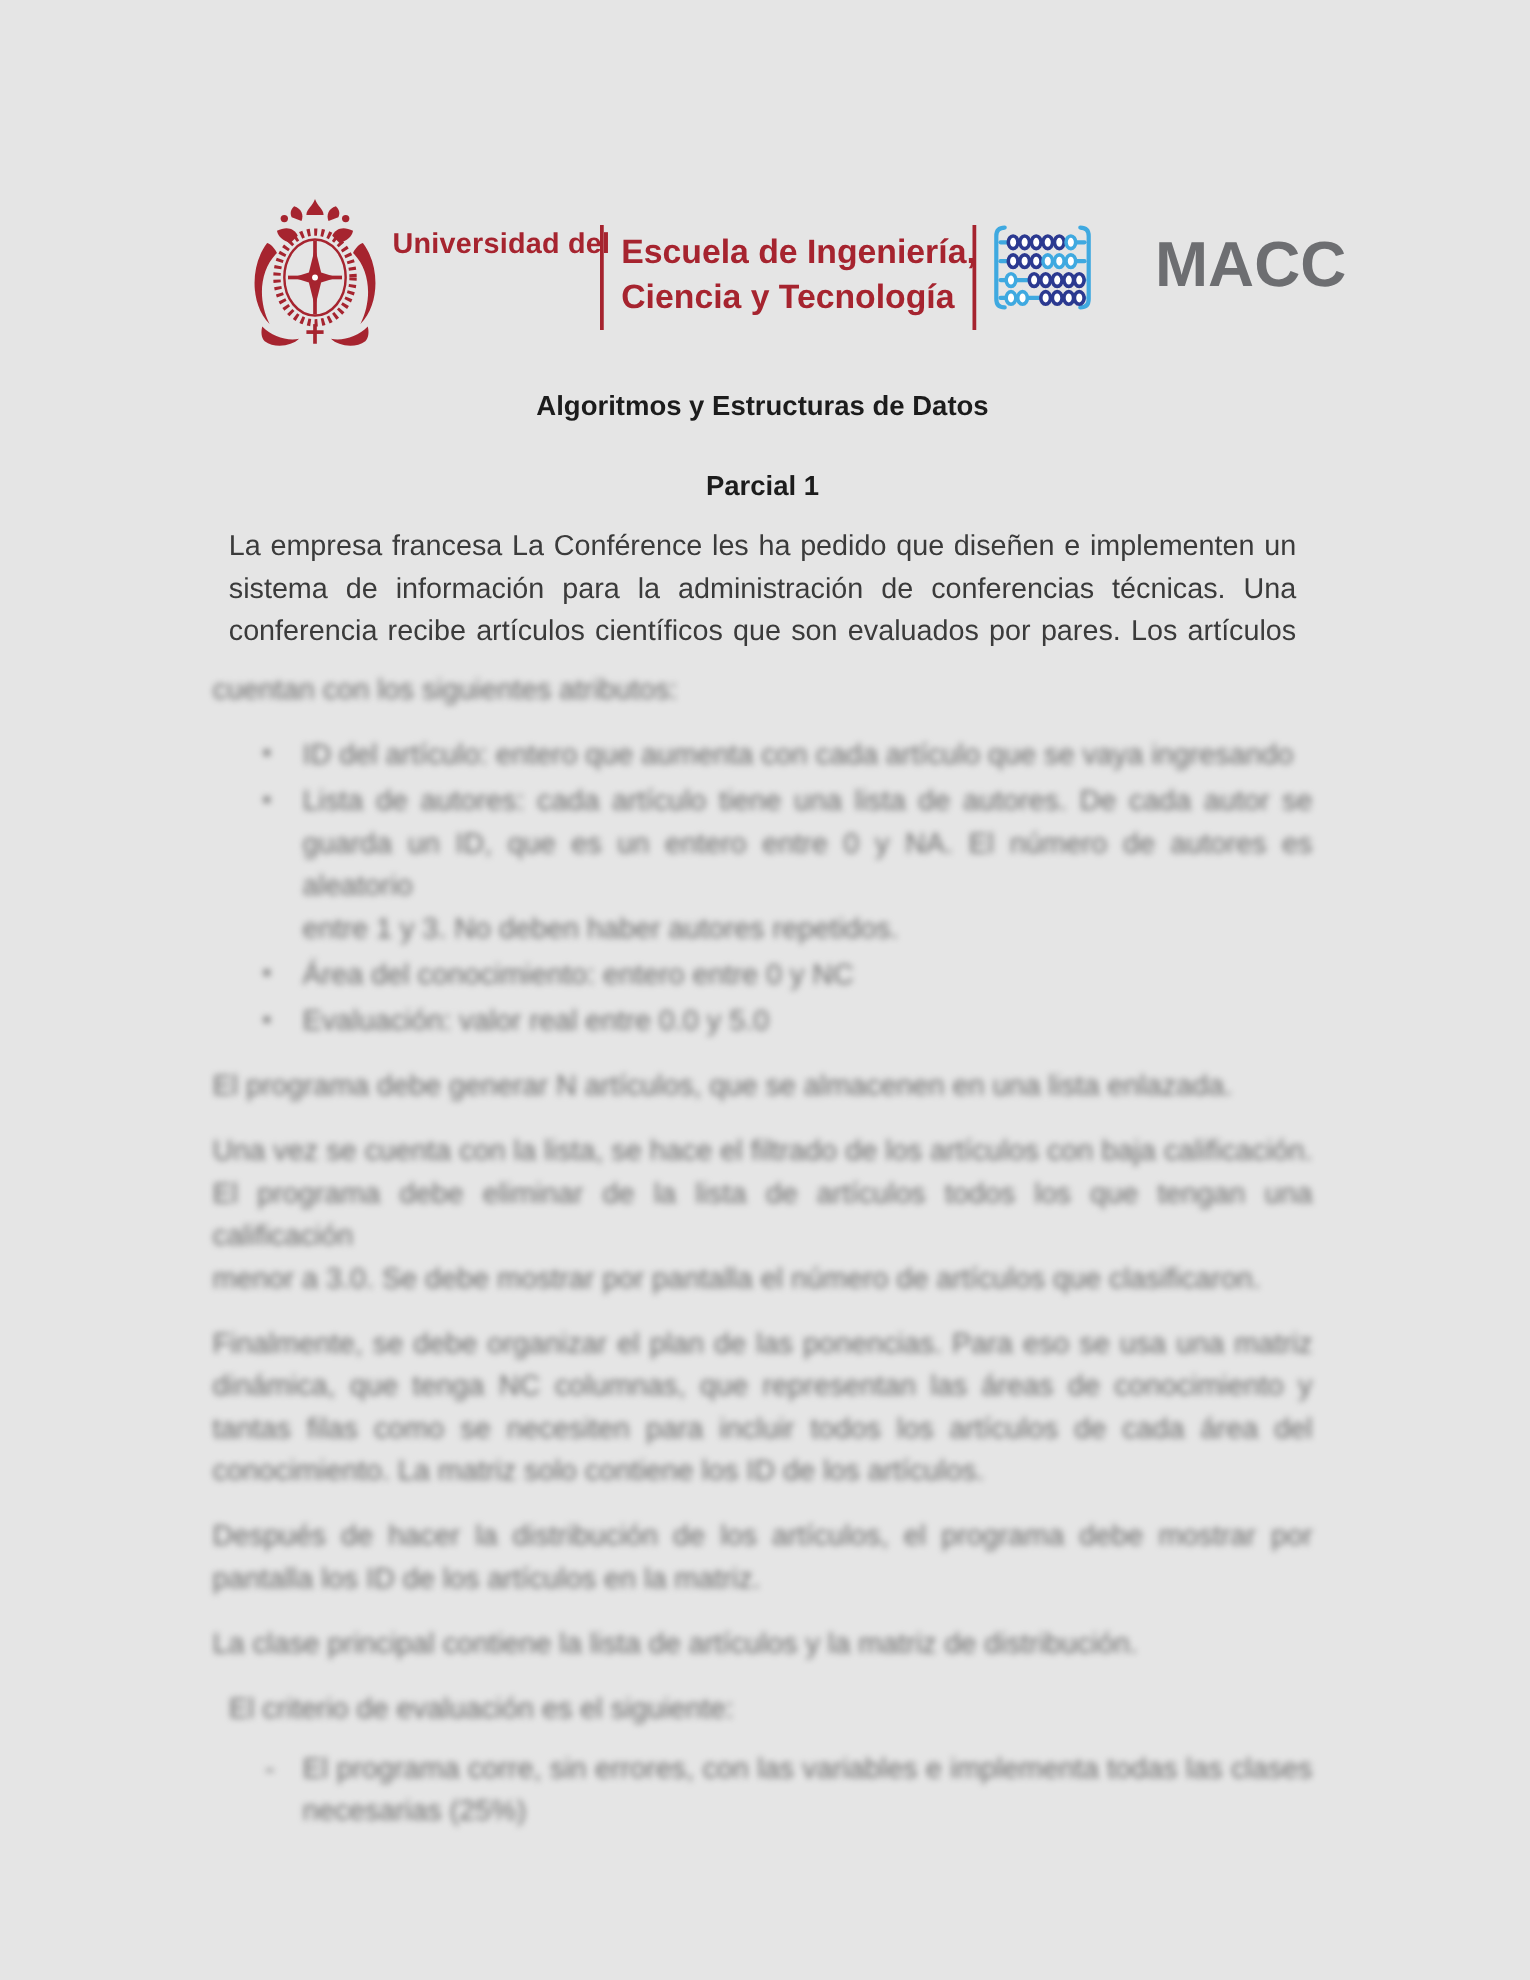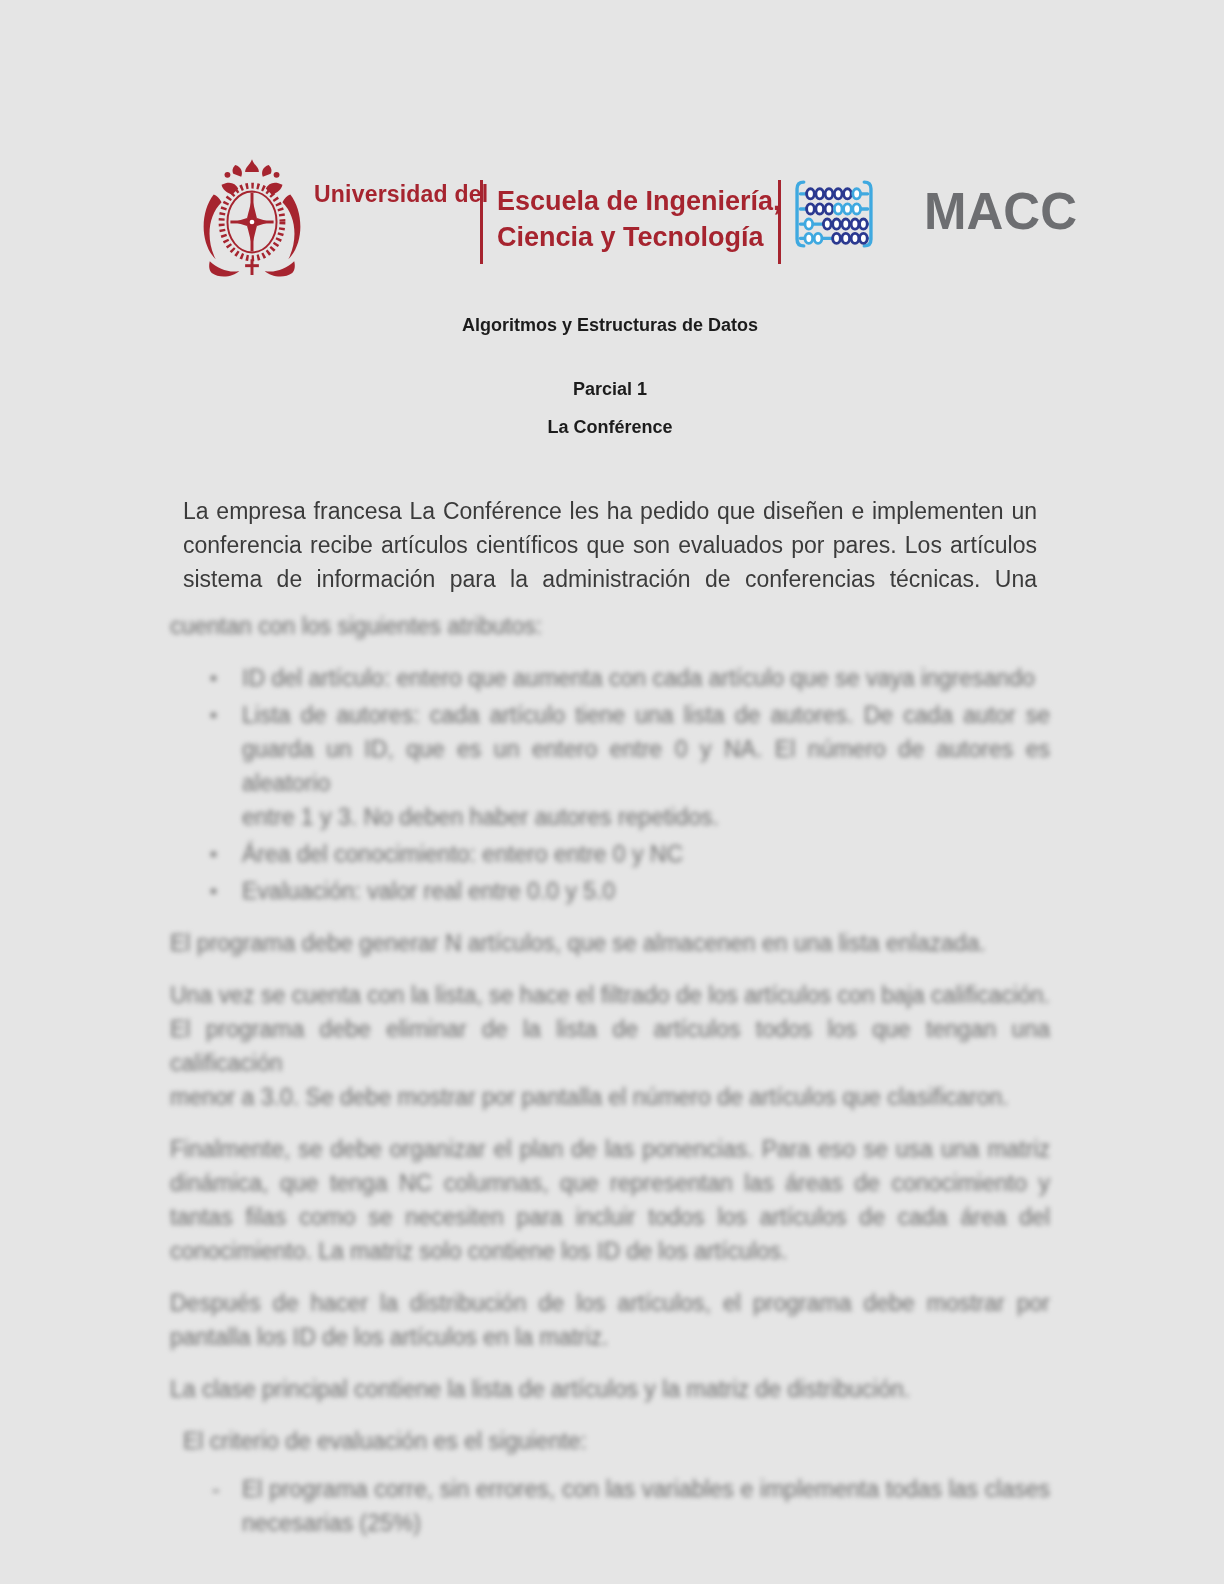--- a/index.html
+++ b/index.html
@@ -15,21 +15,21 @@
   .vdiv{position:absolute;width:3px;background:#A6242F;}
   .vdiv.d1{left:480px;top:180px;height:84px;}
   .vdiv.d2{left:778px;top:180px;height:84px;}
   .school{position:absolute;left:497px;top:183px;color:#A6242F;font-size:27px;font-weight:600;line-height:36px;}
   .abacus{position:absolute;left:792px;top:174px;width:84px;height:80px;}
   .macc{position:absolute;left:888px;top:186px;color:#6D6E71;font-size:51px;font-weight:800;letter-spacing:0px;line-height:1;margin-left:36px;}
 
   
   .doc{position:absolute;left:170px;top:310px;width:880px;color:#3b3b3b;
        font-size:23px;line-height:34px;}
-  .title{ text-align:center;font-weight:700;color:#1c1c1c;font-size:18px;}
+  .title{ text-align:center;font-weight:700;color:#1c1c1c;font-size:22px;}
   .course-title{margin:0 0 32px 0;line-height:30px;}
   .exam-title{margin:4px;line-height:34px;}
   .case-title{margin:1px 0 50px 0;line-height:34px;}
 
   .lines .line{text-align:justify;text-align-last:justify;}
   .lines .line:last-child{text-align-last:left;}
   .lines[data-justify="all"] .line:last-child{text-align-last:justify;}
 
   .para{margin:0 0 18px 0;}
   .para.tight{margin:13px;}
@@ -138,26 +138,25 @@
       </g>
     </svg>
 
     <div class="macc">MACC</div>
   </div>
 
   <div class="doc">
 
     <div class="title course-title">Algoritmos y Estructuras de Datos</div>
     <div class="title exam-title">Parcial 1</div>
-    <div class="title case-title">La Conférence</div>
 
     <div class="para tight lines" data-justify="all">
         <div class="line">La empresa francesa La Conférence les ha pedido que diseñen e implementen un</div>
+        <div class="line">sistema de información para la administración de conferencias técnicas. Una</div>
         <div class="line">conferencia recibe artículos científicos que son evaluados por pares. Los artículos</div>
-        <div class="line">sistema de información para la administración de conferencias técnicas. Una</div>
       </div>
 
     <div class="para lines blurred">
         <div class="line">cuentan con los siguientes atributos:</div>
       </div>
 
     <ul class="attr-list blurred">
       <li class="lines">
           <div class="line">ID del artículo: entero que aumenta con cada artículo que se vaya ingresando</div>
         </li>

